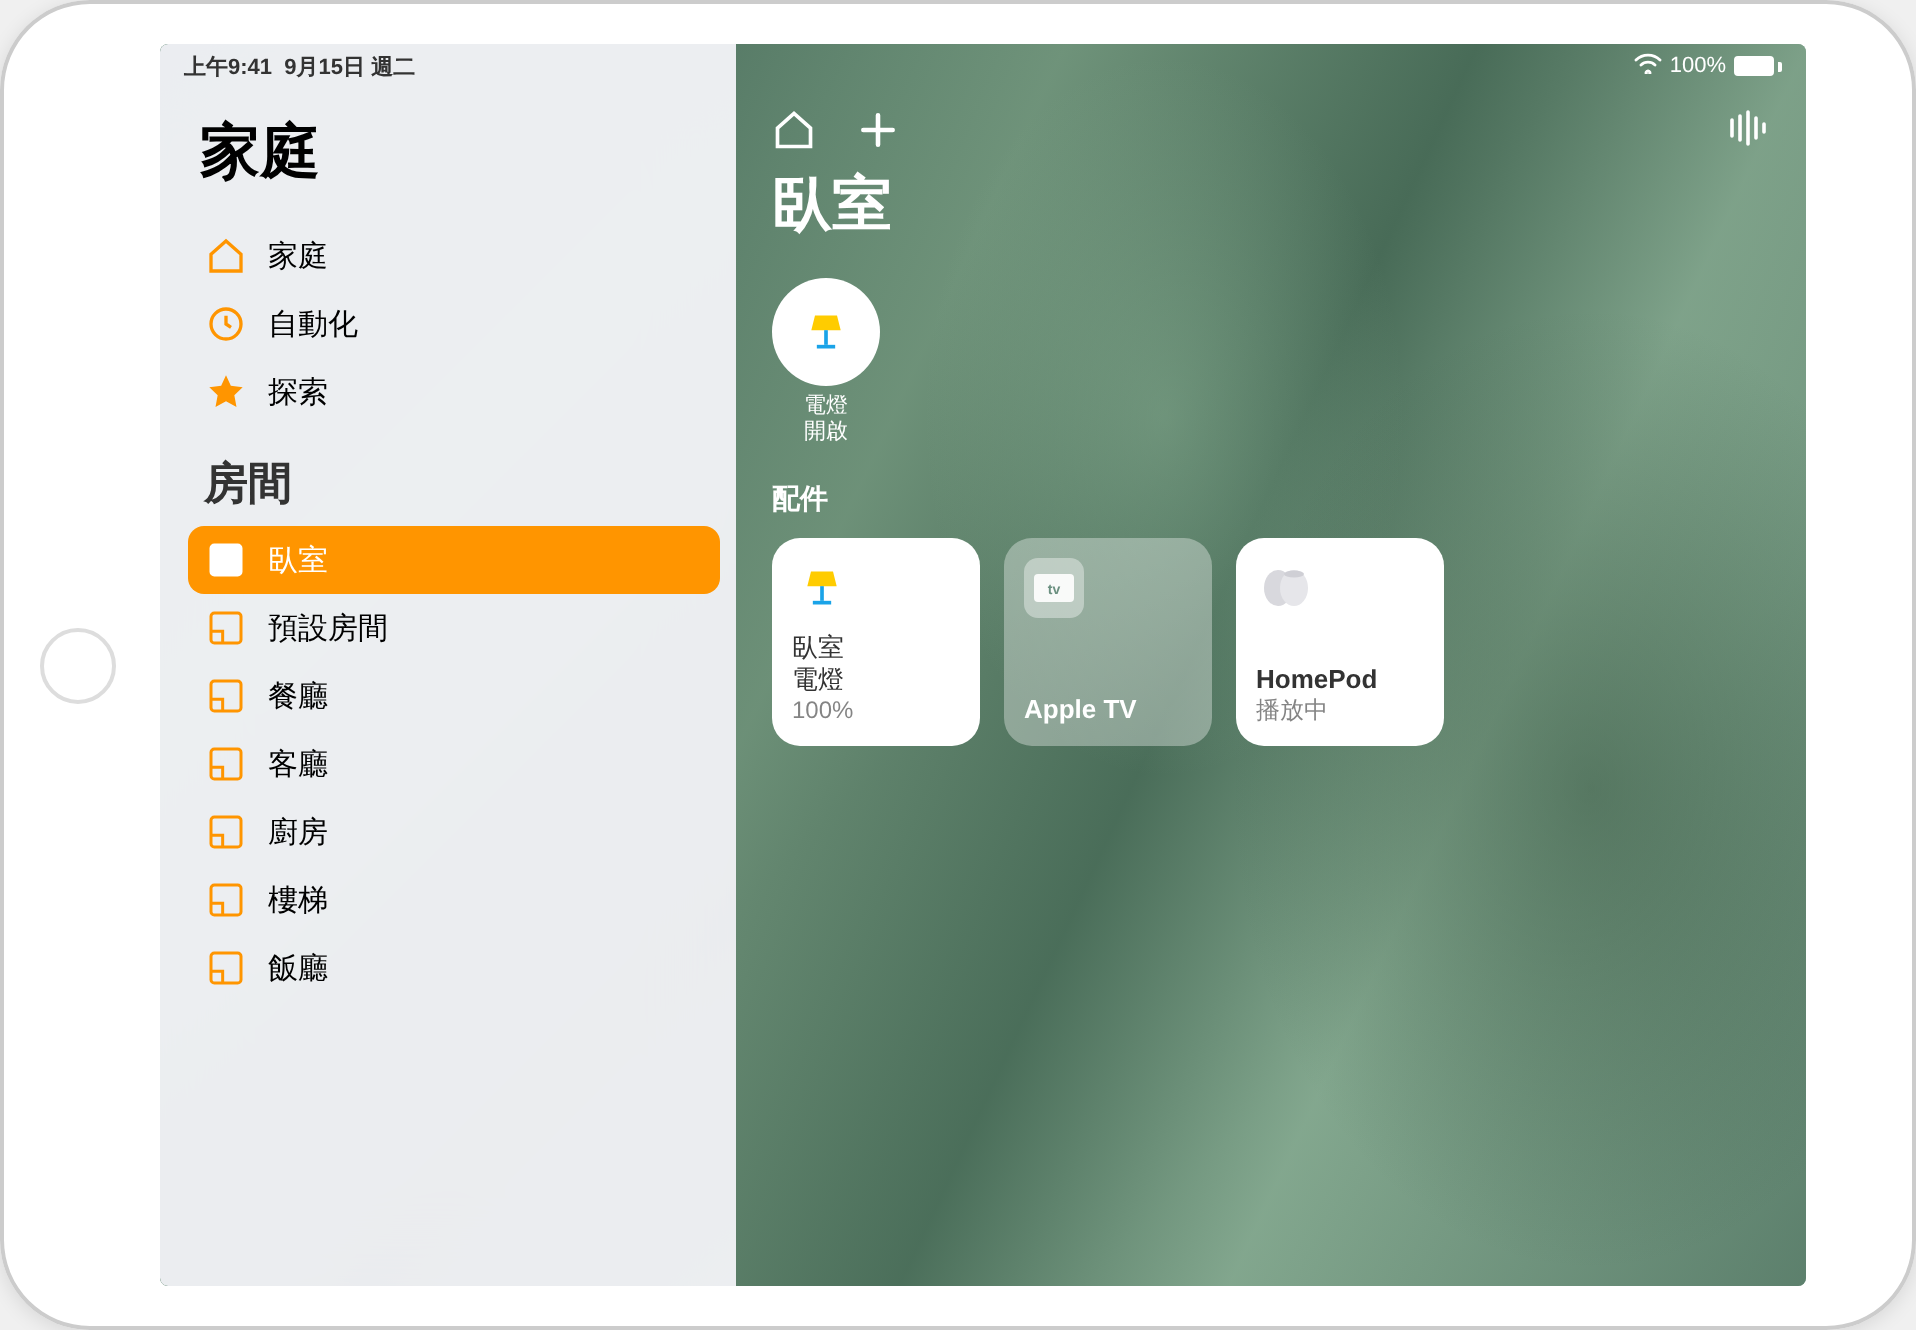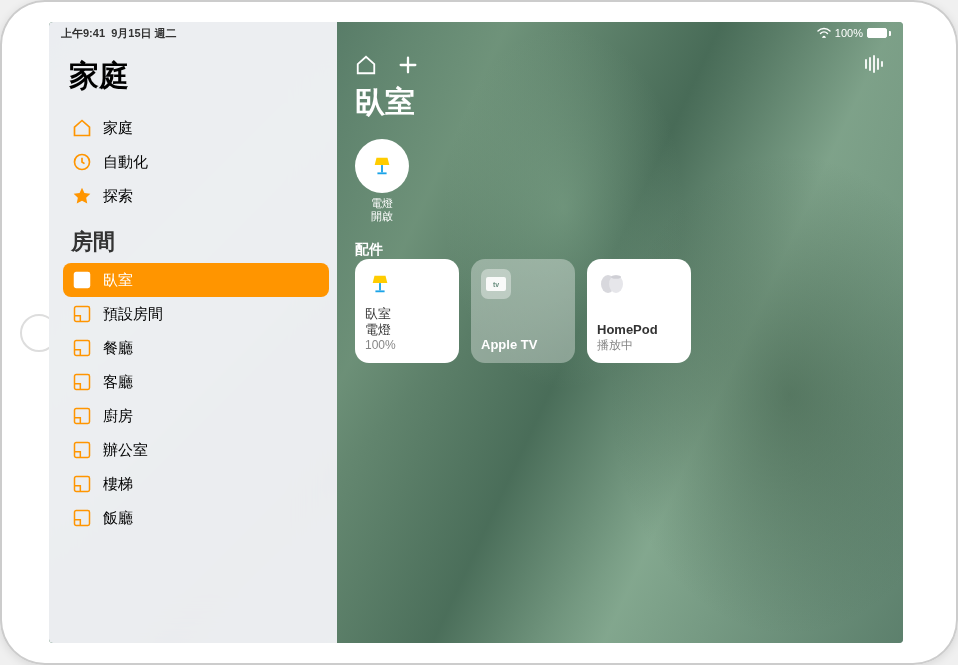--- a/index.html
+++ b/index.html
@@ -11,21 +11,21 @@
       position: relative;
       overflow: hidden;
     }
     .device-frame {
       width: 958px;
       height: 665px;
       background: #fff;
       border-radius: 45px;
       position: relative;
       box-shadow: inset 0 0 0 2px #ccc, 0 2px 10px rgba(0,0,0,0.1);
-      padding: 22px 55px 22px 49px;
+      padding: 22px 55px 22px 80px;
     }
     .home-button {
       position: absolute;
       left: 20px;
       top: 50%;
       transform: translateY(-50%);
       width: 38px;
       height: 38px;
       border-radius: 50%;
       border: 2px solid #ddd;
@@ -155,20 +155,21 @@
       cursor: pointer;
       margin-bottom:4px;
     }
     .scene-wrap { display:inline-flex; flex-direction:column; align-items:center; margin-bottom:18px;}
     .scene-label { font-size:11px; color:#fff; text-align:center; line-height:1.2; font-weight:500;}
     
     .section-label {
       font-size: 14px;
       color: #fff;
       font-weight: 600;
+      margin-bottom: 10px;
     }
     .tiles { display: flex; gap: 12px; }
     .tile {
       width: 104px;
       height: 104px;
       border-radius: 14px;
       padding: 10px;
       display: flex;
       flex-direction: column;
       cursor: pointer;
@@ -282,29 +283,20 @@
         <span>客廳</span>
       </div>
       <div class="nav-item">
         <span class="nav-icon">
             <svg width="20" height="20" viewBox="0 0 24 24" fill="none" stroke="#ff9500" stroke-width="1.8">
               <rect x="3" y="3" width="18" height="18" rx="2"></rect>
               <path d="M3 14 H10 V21"></path>
             </svg>
           </span>
         <span>廚房</span>
-      </div>
-      <div class="nav-item">
-        <span class="nav-icon">
-            <svg width="20" height="20" viewBox="0 0 24 24" fill="none" stroke="#ff9500" stroke-width="1.8">
-              <rect x="3" y="3" width="18" height="18" rx="2"></rect>
-              <path d="M3 14 H10 V21"></path>
-            </svg>
-          </span>
-        <span>辦公室</span>
       </div>
       <div class="nav-item">
         <span class="nav-icon">
             <svg width="20" height="20" viewBox="0 0 24 24" fill="none" stroke="#ff9500" stroke-width="1.8">
               <rect x="3" y="3" width="18" height="18" rx="2"></rect>
               <path d="M3 14 H10 V21"></path>
             </svg>
           </span>
         <span>樓梯</span>
       </div>

